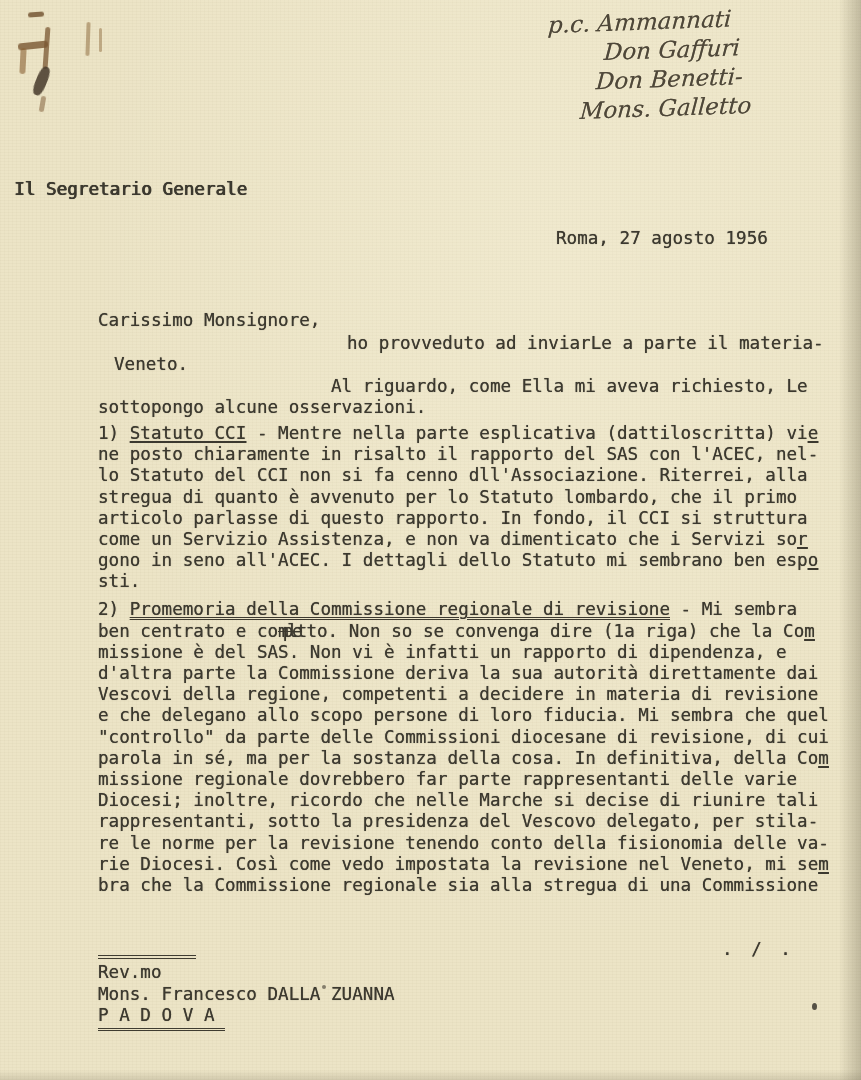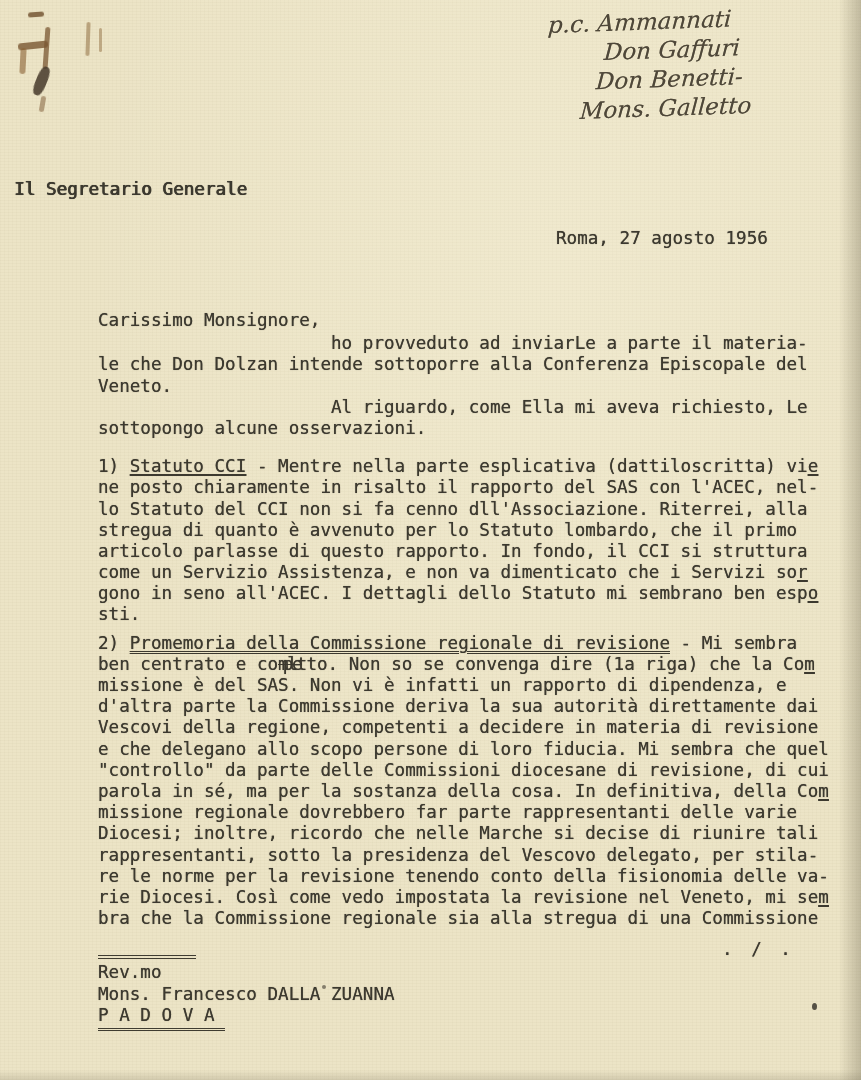--- a/index.html
+++ b/index.html
@@ -17,22 +17,22 @@
   .line{ white-space:pre; height:21.2px; line-height:21.2px; font-size:17.6px; }
   .u{ text-decoration:underline; text-decoration-thickness:1.5px; text-underline-offset:2px;margin-top:8px; }
   .uu{ text-decoration:underline double; text-decoration-thickness:1px; text-underline-offset:2px; }
   .x{ letter-spacing:-0.34em; margin-right:0.30em; text-decoration:line-through; }
   .bold{ text-shadow:0.8px 0 0 currentColor, 0 0 0.7px rgba(58,54,44,0.85); }
 
   #sender{ position:absolute; left:14px; top:179px; }
   #dateline{ position:absolute; left:556px; top:212px;margin-top:16px; }
   #letter-body{ position:absolute; left:98px; top:310px; width:716px; }
   .blk0{ margin-bottom:2px; }
-  .blk1{ margin-bottom:0; }
-  .blk2{ margin-bottom:17px; }
+  .blk1{ margin-bottom:0;margin-left:16px; }
+  .blk2{ margin-bottom:5px; }
   .blk3{ margin-bottom:7px; }
 
   #handwriting{
     position:absolute; left:545px; top:6px; width:290px;
     font-family:"DejaVu Serif","Liberation Serif",serif;
     font-style:italic; font-size:23px; line-height:29px;
     color:#4e4739; transform:rotate(-2deg) skewX(-6deg);
     text-shadow:0 0 0.5px rgba(70,62,45,0.6);
   }
   .hl0{ padding-left:0; } .hl1{ padding-left:58px; }
@@ -90,21 +90,20 @@
 </div>
 
 <div id="dateline" class="tw line">Roma, 27 agosto 1956</div>
 
 <div id="letter-body" class="tw">
     <div class="blk blk0">
       <div class="line"><span>Carissimo Monsignore,</span></div>
     </div>
     <div class="blk blk1">
       <div class="line"><span>                      ho provveduto ad inviarLe a parte il materia-</span></div>
-      <div class="line"><span>le che Don Dolzan intende sottoporre alla Conferenza Episcopale del</span></div>
       <div class="line"><span>Veneto.</span></div>
     </div>
     <div class="blk blk2">
       <div class="line"><span>                      Al riguardo, come Ella mi aveva richiesto, Le</span></div>
       <div class="line"><span>sottopongo alcune osservazioni.</span></div>
     </div>
     <div class="blk blk3">
       <div class="line"><span>1) </span><span class="u">Statuto CCI</span><span> - Mentre nella parte esplicativa (dattiloscritta) vi</span><span class="u">e</span></div>
       <div class="line"><span>ne posto chiaramente in risalto il rapporto del SAS con l'ACEC, nel-</span></div>
       <div class="line"><span>lo Statuto del CCI non si fa cenno dll'Associazione. Riterrei, alla</span></div>

